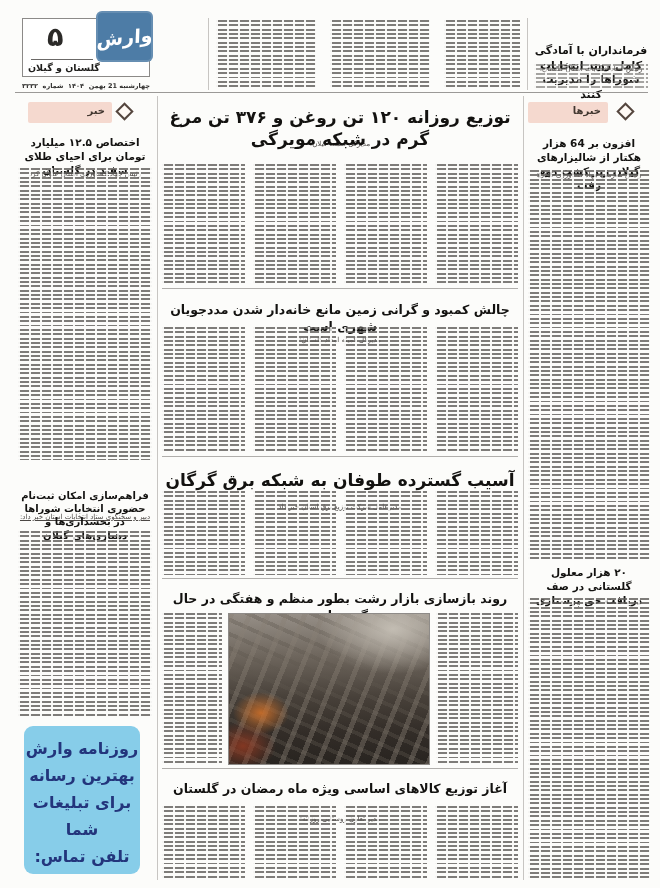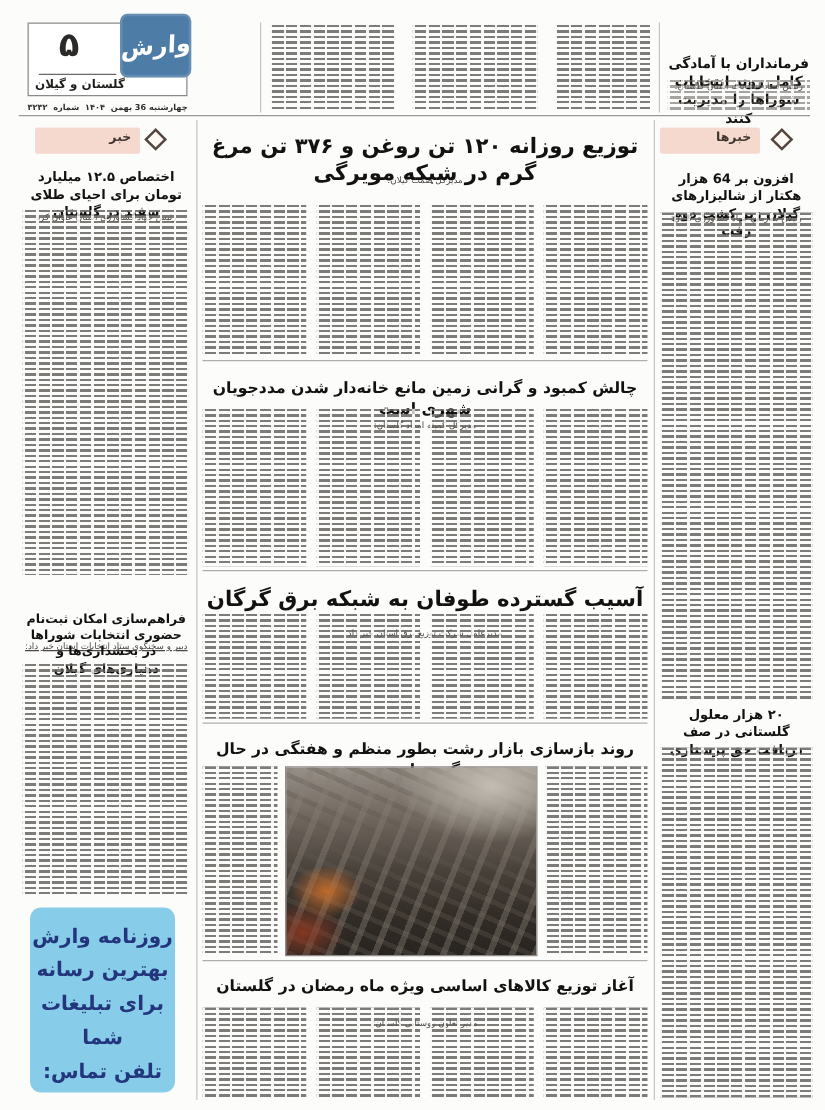--- a/index.html
+++ b/index.html
@@ -46,21 +46,21 @@
   <div class="abs" style="left:22px;top:18px;width:128px;height:72px;">
     <div class="mh-box">
       <div class="page-num">۵</div>
       <div class="pn-rule"></div>
       <div class="region">گلستان و گیلان</div>
       <div class="logo">
           <span>وارش</span>
         </div>
     </div>
     <div class="date-row">
-      <span>چهارشنبه 36 بهمن</span>
+      <span>چهارشنبه 21 بهمن</span>
       <span>۱۴۰۴</span>
       <span>شماره</span>
       <span>۳۲۳۲</span>
     </div>
   </div>
 
   <div class="abs vrule" style="left:208px;top:18px;height:72px;"></div>
   <div class="abs sim" style="left:216px;top:20px;width:100px;height:68px;"></div>
   <div class="abs sim" style="left:330px;top:20px;width:100px;height:68px;"></div>
   <div class="abs sim" style="left:444px;top:20px;width:76px;height:68px;"></div>
@@ -134,20 +134,20 @@
   <div class="abs hrule" style="left:162px;top:578px;width:356px;background:#b0aeab;"></div>
 
   <div class="abs kicker" style="left:162px;top:582px;width:356px;">استاندار گیلان</div>
   <div class="abs hl" style="left:162px;top:591px;width:356px;font-size:12.5px;">روند بازسازی بازار رشت بطور منظم و هفتگی در حال پیگیری است</div>
   <div class="abs sim" style="left:436px;top:613px;width:82px;height:152px;"></div>
   <div class="abs photo" style="left:228px;top:613px;width:202px;height:152px;"></div>
   <div class="abs sim" style="left:162px;top:613px;width:60px;height:152px;"></div>
 
   <div class="abs hrule" style="left:162px;top:768px;width:356px;background:#b0aeab;"></div>
 
-  <div class="abs kicker" style="left:162px;top:772px;width:356px;">مدیر تعاون روستایی گلستان:</div>
+  <div class="abs kicker" style="left:162px;top:772px;width:356px;">مدیر تعاون روستایی روزانه:</div>
   <div class="abs hl" style="left:162px;top:781px;width:356px;font-size:12.5px;">آغاز توزیع کالاهای اساسی ویژه ماه رمضان در گلستان</div>
   <div class="abs sim" style="left:162px;top:806px;width:83px;height:72px;"></div>
   <div class="abs sim" style="left:253px;top:806px;width:83px;height:72px;"></div>
   <div class="abs sim" style="left:344px;top:806px;width:83px;height:72px;"></div>
   <div class="abs sim" style="left:435px;top:806px;width:83px;height:72px;"></div>
 
 </div>
 
 </body></html>

